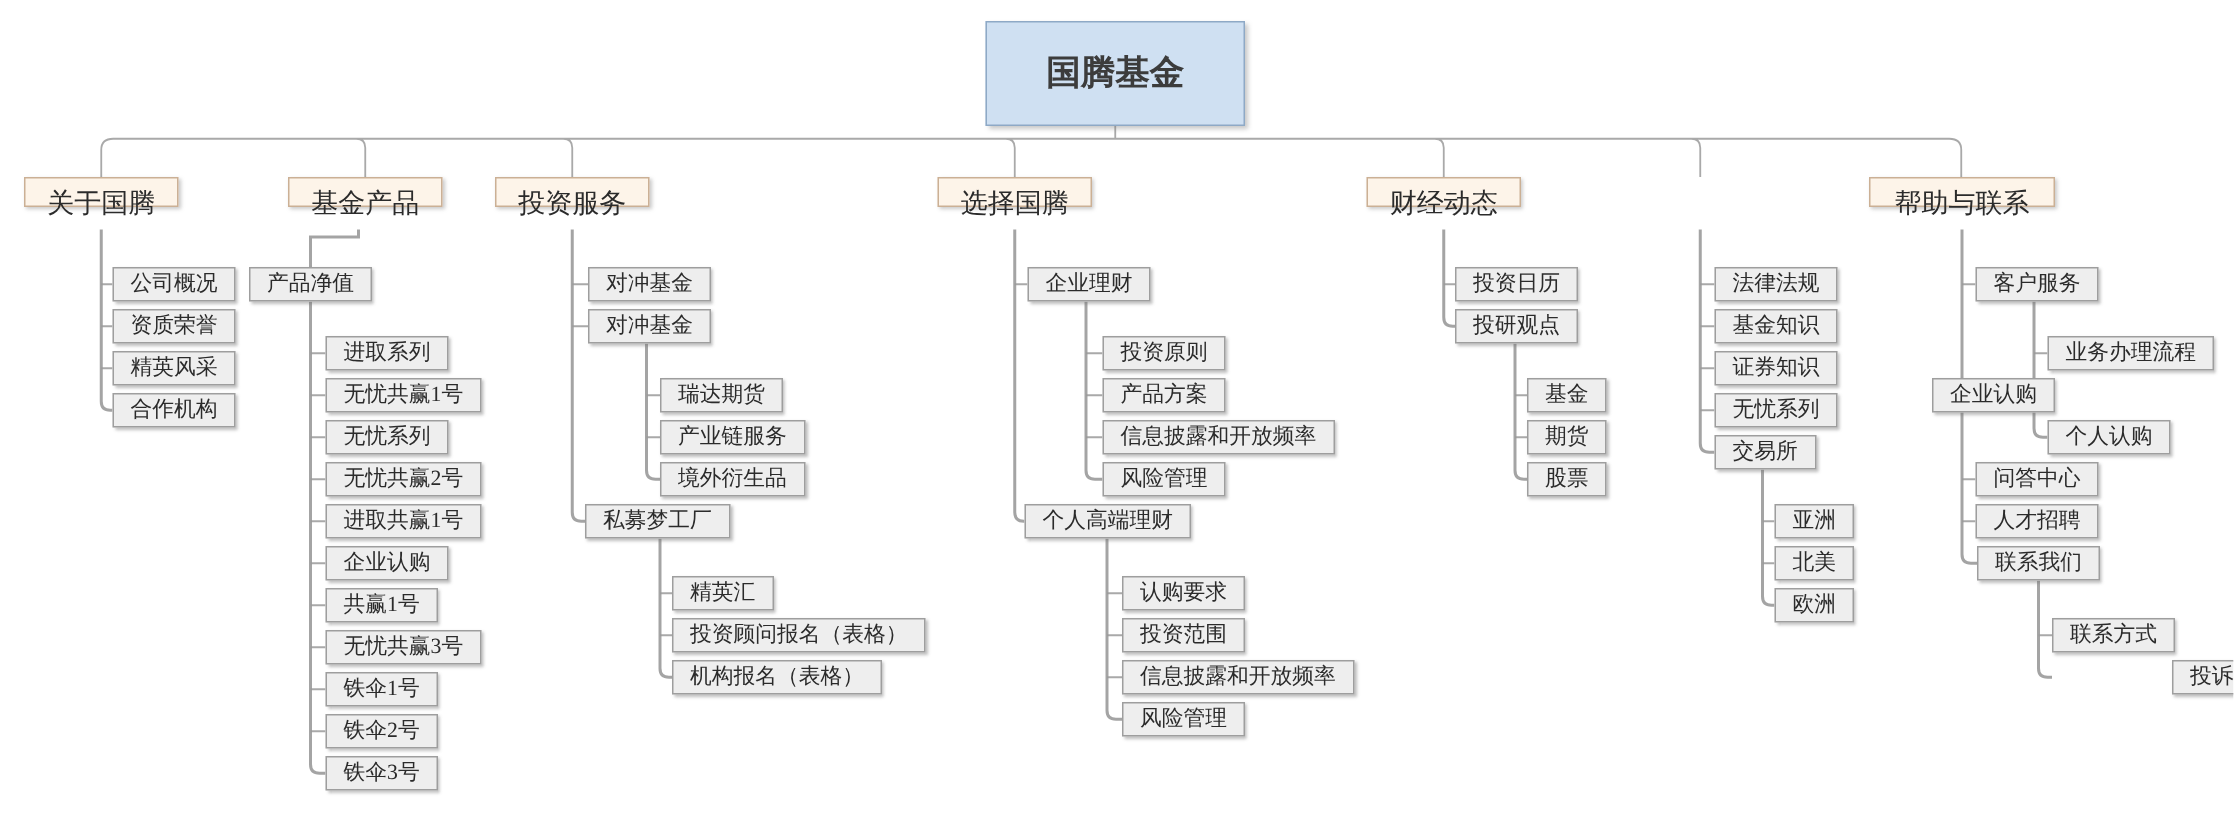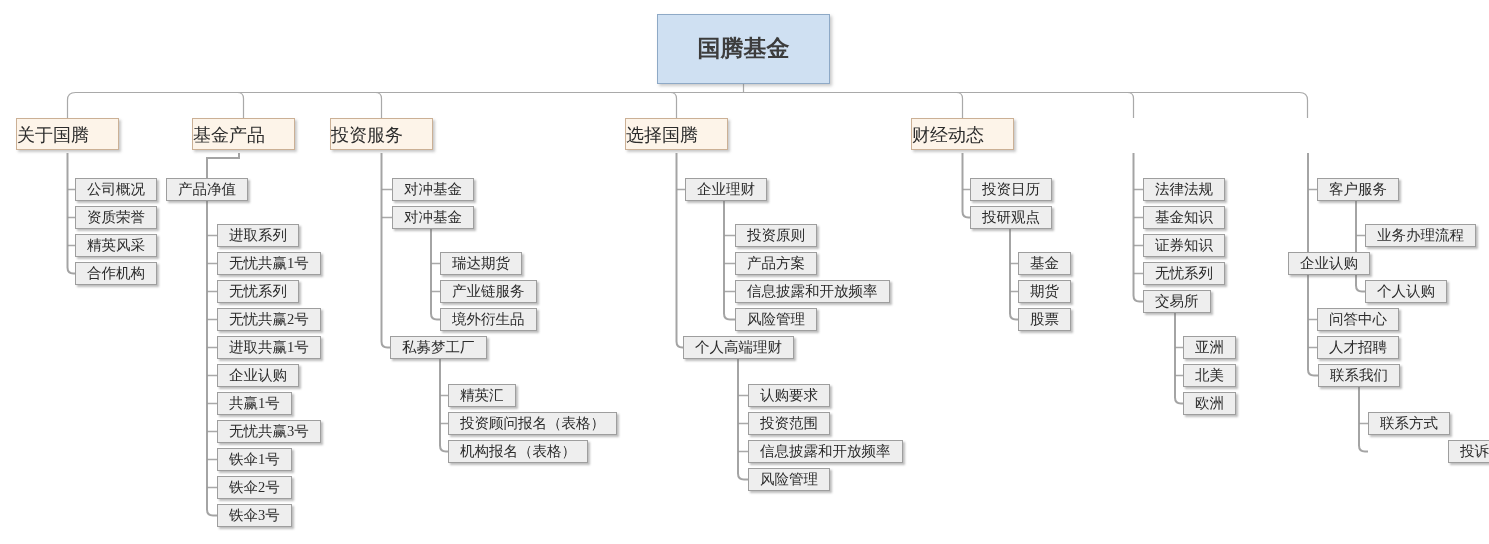--- a/index.html
+++ b/index.html
@@ -13,21 +13,21 @@
   .trunk{stroke:var(--line,#9a9a9a);stroke-width:1.2;opacity:.85;}
   .hang{stroke:var(--line,#9a9a9a);stroke-width:2;opacity:.9;}
   .stubs{stroke:var(--line,#9a9a9a);stroke-width:1.3;opacity:.85;}
   .node{position:absolute;box-sizing:border-box;white-space:nowrap;}
   .g{
     height:23px;line-height:21px;padding:0 11px;font-size:14.5px;color:var(--text,#2b2b2b);
     background:var(--node-fill,#eeeeee);border:1px solid var(--node-border,#9e9e9e);
     box-shadow:1.5px 1.5px 2px rgba(110,110,110,.45);
   }
   .b{
-    height:32px;line-height:33px;text-align:left;font-size:18px;color:var(--text,#2b2b2b);
+    height:20px;line-height:33px;text-align:center;font-size:18px;color:var(--text,#2b2b2b);
     background:var(--branch-fill,#fdf4e9);border:1px solid var(--branch-border,#cbb095);
     box-shadow:1.5px 1.5px 2.5px rgba(120,120,120,.4);
   }
   .r{
     height:70px;line-height:68px;text-align:center;font-size:23px;font-weight:bold;color:#3c3c3c;
     background:var(--root-fill,#cfe0f2);border:1px solid var(--root-border,#8ea9c6);
     box-shadow:2px 2px 3px rgba(120,120,120,.4);
   }
 </style>
 </head>
@@ -77,20 +77,21 @@
          M1359,423.5 H1368"></path>
   </svg>
 
   <div class="node r" style="left:657px;top:14px;width:173px">国腾基金</div>
 
   <div class="node b" style="left:16px;top:118px;width:103px">关于国腾</div>
   <div class="node b" style="left:192px;top:118px;width:103px">基金产品</div>
   <div class="node b" style="left:625px;top:118px;width:103px">选择国腾</div>
   <div class="node b" style="left:330px;top:118px;width:103px">投资服务</div>
   <div class="node b" style="left:911px;top:118px;width:103px">财经动态</div>
+  <div class="node b" style="left:1246px;top:118px;width:124px">帮助与联系</div>
 
   <div class="node g" style="left:75px;top:178px">公司概况</div>
   <div class="node g" style="left:75px;top:206px">资质荣誉</div>
   <div class="node g" style="left:75px;top:234px">精英风采</div>
   <div class="node g" style="left:75px;top:262px">合作机构</div>
 
   <div class="node g" style="left:166px;top:178px">产品净值</div>
   <div class="node g" style="left:217px;top:224px">进取系列</div>
   <div class="node g" style="left:217px;top:252px">无忧共赢1号</div>
   <div class="node g" style="left:217px;top:280px">无忧系列</div>

